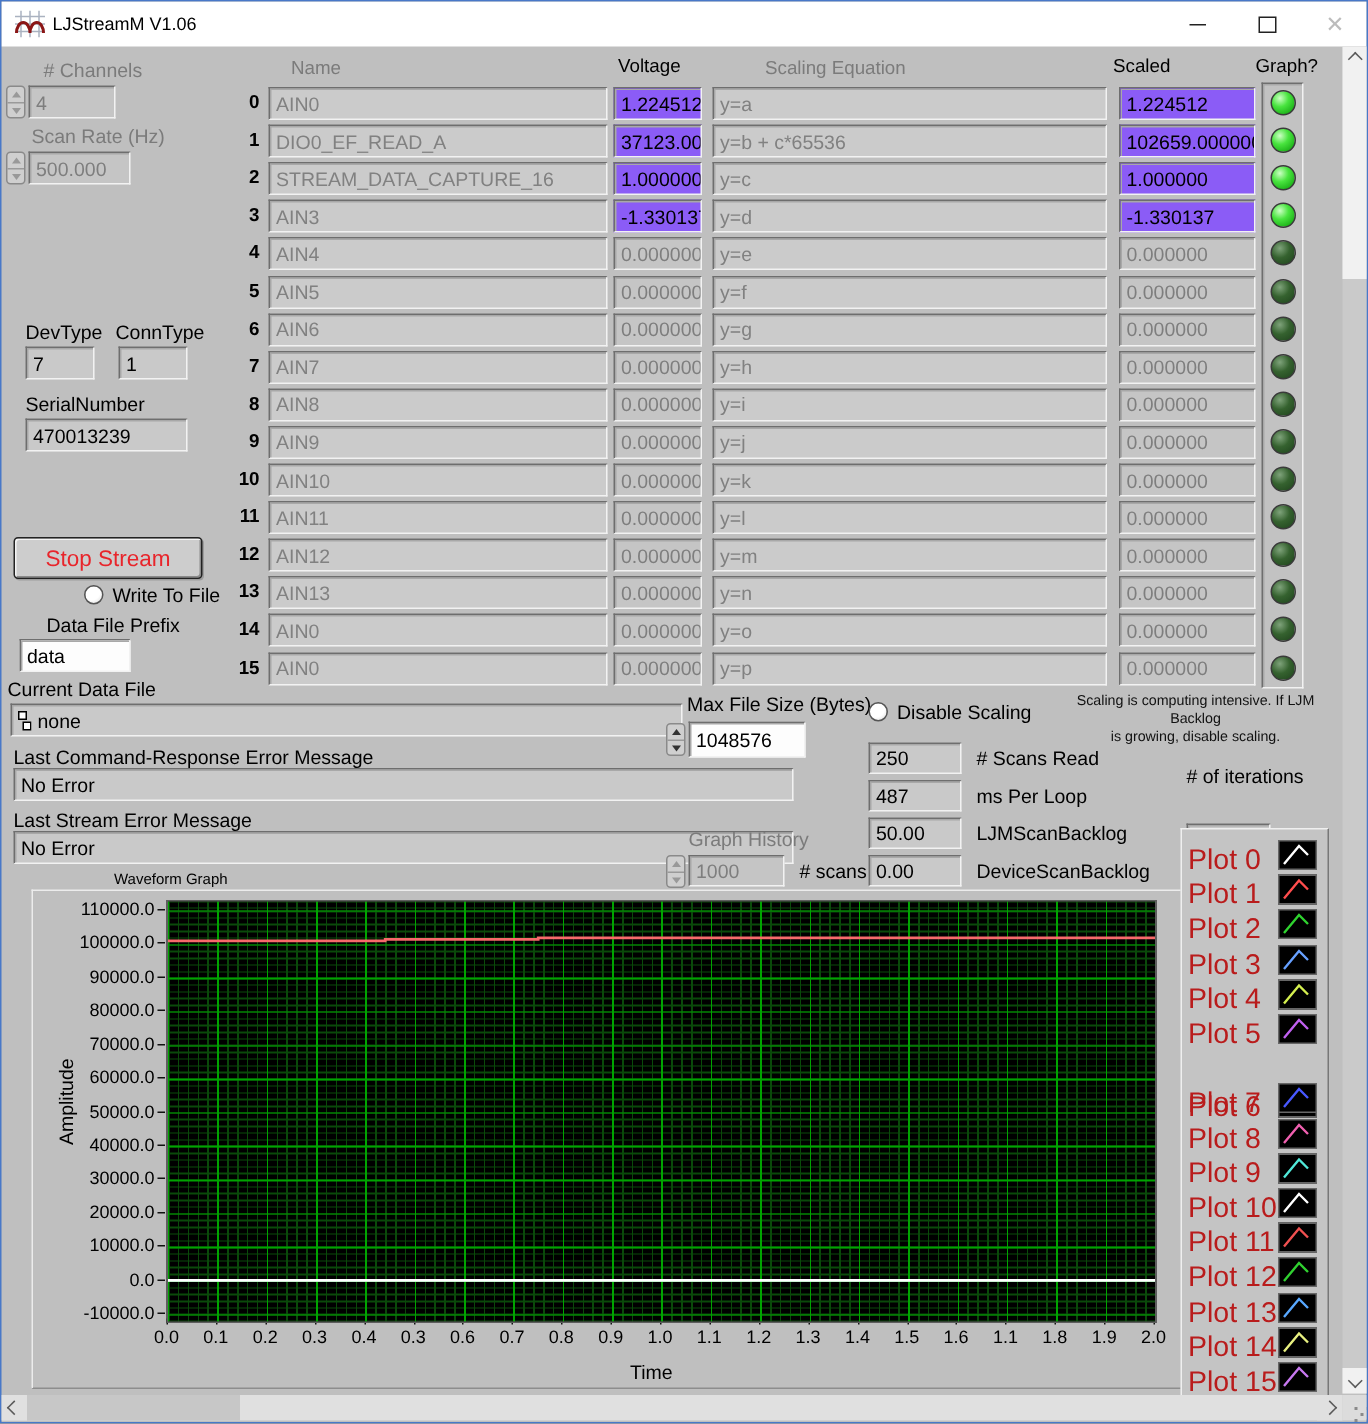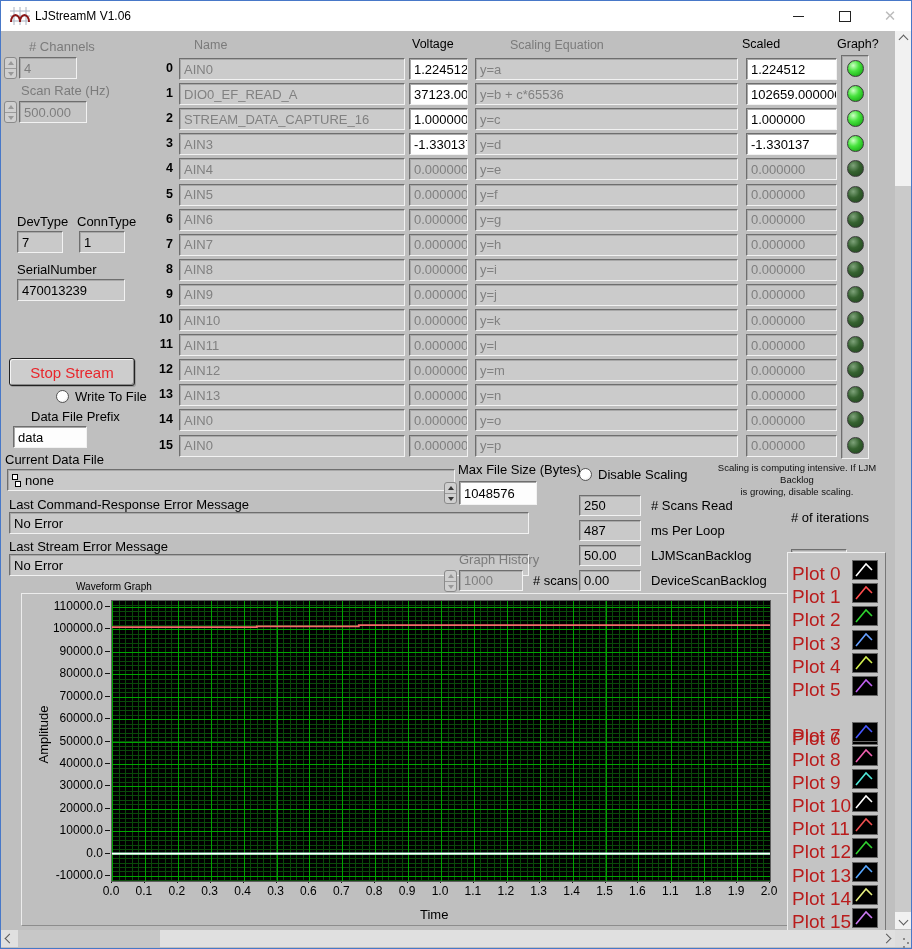--- a/index.html
+++ b/index.html
@@ -12,21 +12,21 @@
   .title-text{position:absolute;left:34px;top:8px;font-size:12px;color:#000;}
   .win-btn{position:absolute;top:0;width:40px;height:30px;display:flex;align-items:center;justify-content:center;}
   .lbl{position:absolute;font-size:13px;color:#000;white-space:nowrap;}
   .lbl.dis{color:#7b7b7b;}
   .lbl.small{font-size:10px;}
   .box{position:absolute;box-sizing:border-box;font-size:13px;display:flex;align-items:center;
        padding:0 4px;white-space:nowrap;overflow:hidden;}
   .sunk{border:1px solid;border-color:#6e6e6e #f2f2f2 #f2f2f2 #6e6e6e;box-shadow:inset 1px 1px 0 #a8a8a8;}
   .ind{background:#c9c9c9;color:#000;}
   .ind-dis{background:#c5c5c5;color:#7e7e7e;}
-  .ind-act{background:#ffffff;color:#000;}
+  .ind-act{background:#8b5cf6;color:#000;}
   .inp-white{background:#fdfdfd;color:#000;}
   .spinner{position:absolute;width:13px;height:22px;background:#cfcfcf;border:1px solid #8a8a8a;border-radius:3px;box-sizing:border-box;}
   .spinner .cell{height:10px;display:flex;align-items:center;justify-content:center;}
   .spinner .cell:first-child{border-bottom:1px solid #9a9a9a;}
   .tri-up{width:0;height:0;border-left:3px solid transparent;border-right:3px solid transparent;border-bottom:4px solid #333;}
   .tri-dn{width:0;height:0;border-left:3px solid transparent;border-right:3px solid transparent;border-top:4px solid #333;}
   .spinner.dis .tri-up{border-bottom-color:#999;} .spinner.dis .tri-dn{border-top-color:#999;}
   .radio{position:absolute;width:13px;height:13px;border-radius:50%;border:1px solid #555;
          background:radial-gradient(circle at 35% 30%, #ffffff 55%, #d8d8d8);box-sizing:border-box;}
   .btn-stop{position:absolute;left:8px;top:357px;width:126px;height:28px;background:#cdcdcd;

